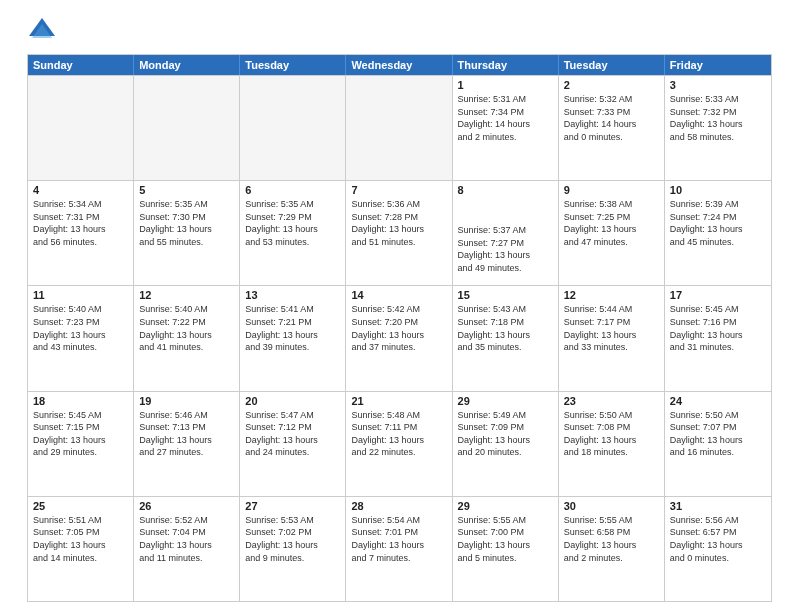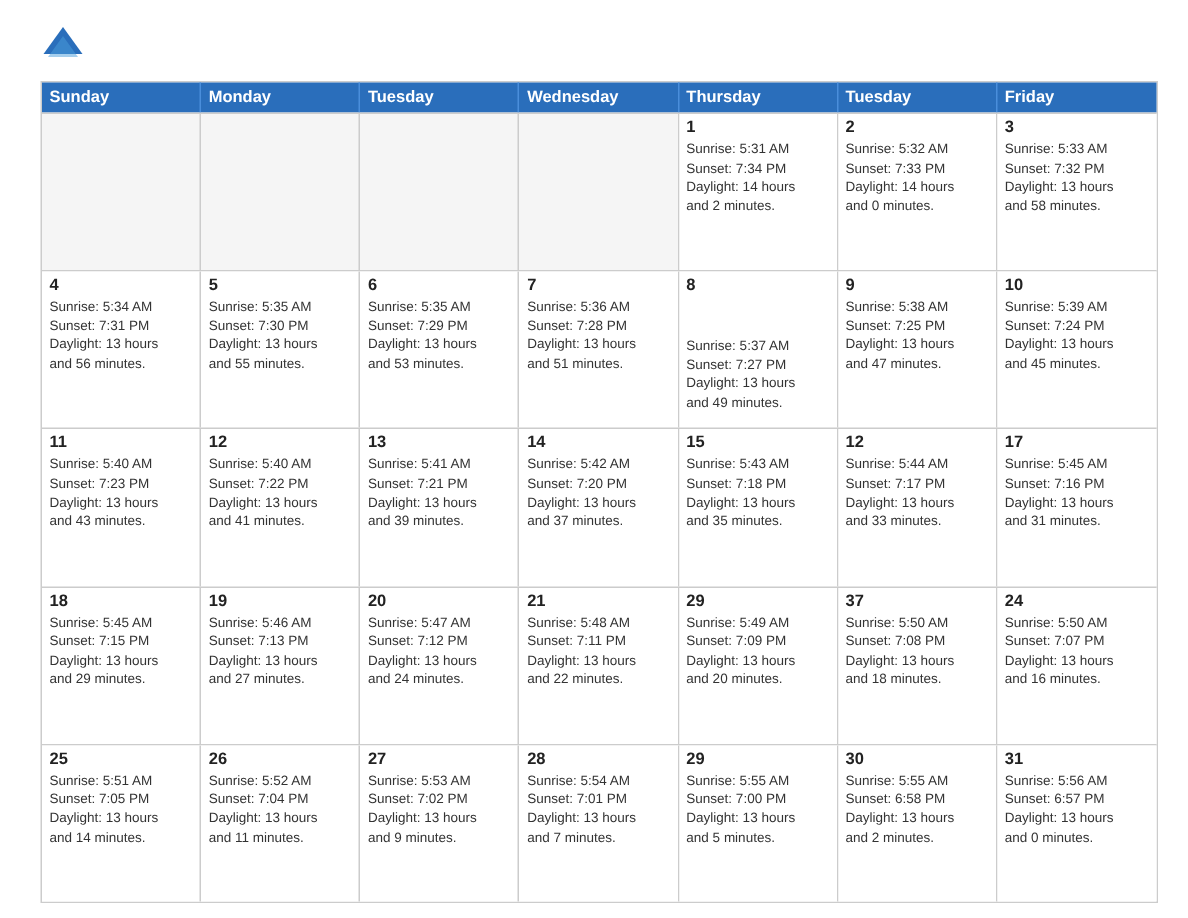--- a/index.html
+++ b/index.html
@@ -313,21 +313,21 @@
 and 22 minutes.</div>
           </div>
           <div class="cal-cell">
             <span class="day-num">29</span>
             <div class="day-info" style="white-space: pre-line;">Sunrise: 5:49 AM
 Sunset: 7:09 PM
 Daylight: 13 hours
 and 20 minutes.</div>
           </div>
           <div class="cal-cell">
-            <span class="day-num">37</span>
+            <span class="day-num">23</span>
             <div class="day-info" style="white-space: pre-line;">Sunrise: 5:50 AM
 Sunset: 7:08 PM
 Daylight: 13 hours
 and 18 minutes.</div>
           </div>
           <div class="cal-cell">
             <span class="day-num">24</span>
             <div class="day-info" style="white-space: pre-line;">Sunrise: 5:50 AM
 Sunset: 7:07 PM
 Daylight: 13 hours

